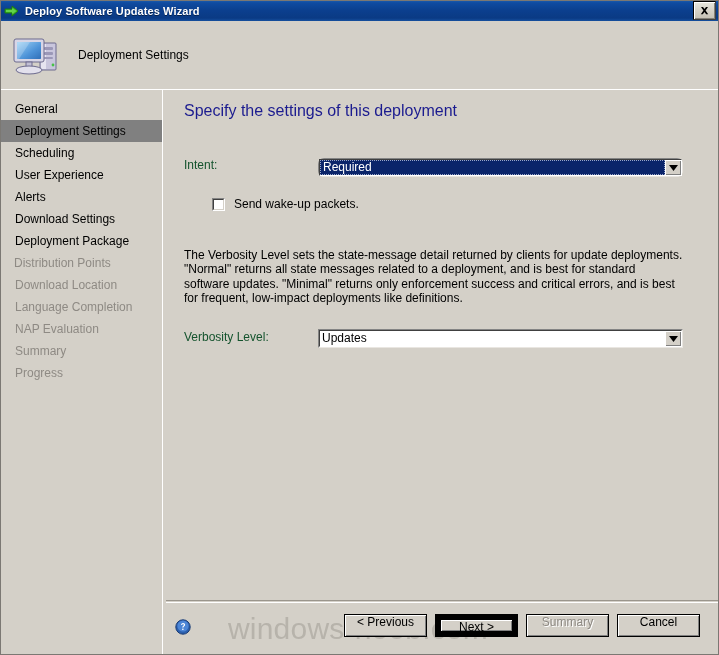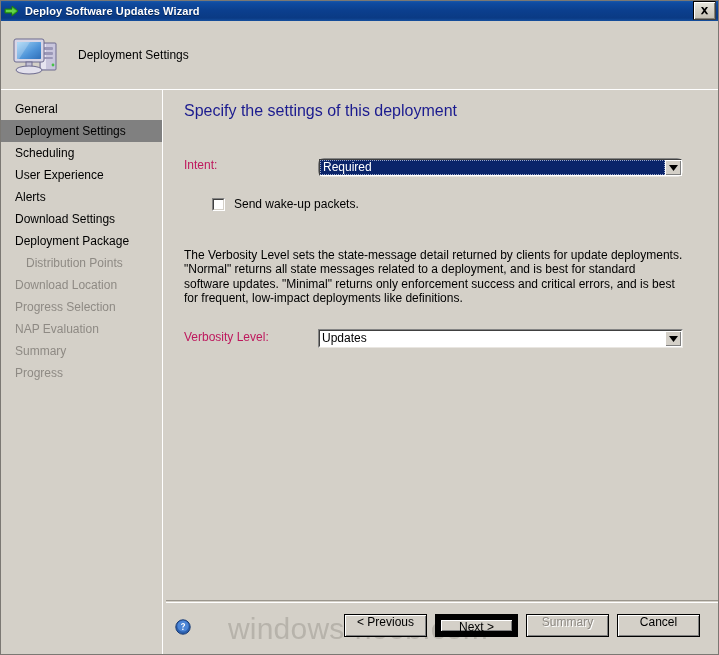--- a/index.html
+++ b/index.html
@@ -103,21 +103,21 @@
   }
   .side-item {
     height: 22px;
     line-height: 22px;
     font-size: 12px;
     color: #000000;
     padding-left: 15px;
     white-space: nowrap;
     cursor: default;
   }
-  .side-item.sub { padding-left: 26px; }
+  .side-item.sub { padding-left: 14px; }
   .side-item.dim { color: #8e8a84; }
   .side-item.active {
     background: #808080;
     color: #000000;
   }
 
   
   .content {
     position: absolute;
     left: 166px; top: 90px;
@@ -134,21 +134,21 @@
     white-space: nowrap;
   }
 
   .field-row {
     position: absolute;
     display: flex;
     align-items: center;
   }
   .field-label {
     font-size: 12px;
-    color: #be185d;
+    color: #14532d;
     white-space: nowrap;
     text-align: center;
   }
 
   
   .combo {
     position: relative;
     height: 19px;
     box-sizing: border-box;
     border: 1px solid;
@@ -358,21 +358,21 @@
   <div class="sidebar" id="sidebar">
       <div class="side-item">General</div>
       <div class="side-item active">Deployment Settings</div>
       <div class="side-item">Scheduling</div>
       <div class="side-item">User Experience</div>
       <div class="side-item">Alerts</div>
       <div class="side-item">Download Settings</div>
       <div class="side-item">Deployment Package</div>
       <div class="side-item sub dim">Distribution Points</div>
       <div class="side-item dim">Download Location</div>
-      <div class="side-item dim">Progress Selection</div>
+      <div class="side-item dim">Language Completion</div>
       <div class="side-item dim">NAP Evaluation</div>
       <div class="side-item dim">Summary</div>
       <div class="side-item dim">Progress</div>
     </div>
 
   <div class="content">
 
     <div class="page-heading">Specify the settings of this deployment</div>
 
     <div class="field-row" style="left:18px; top:68px;">

